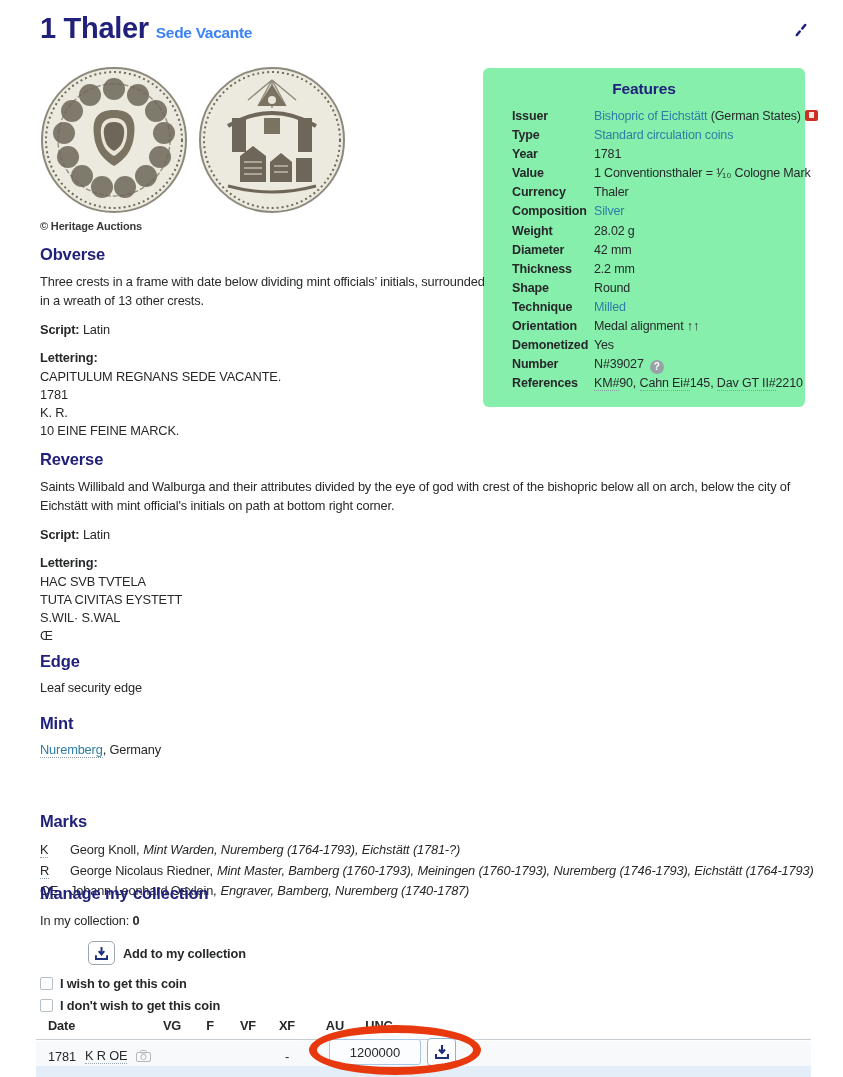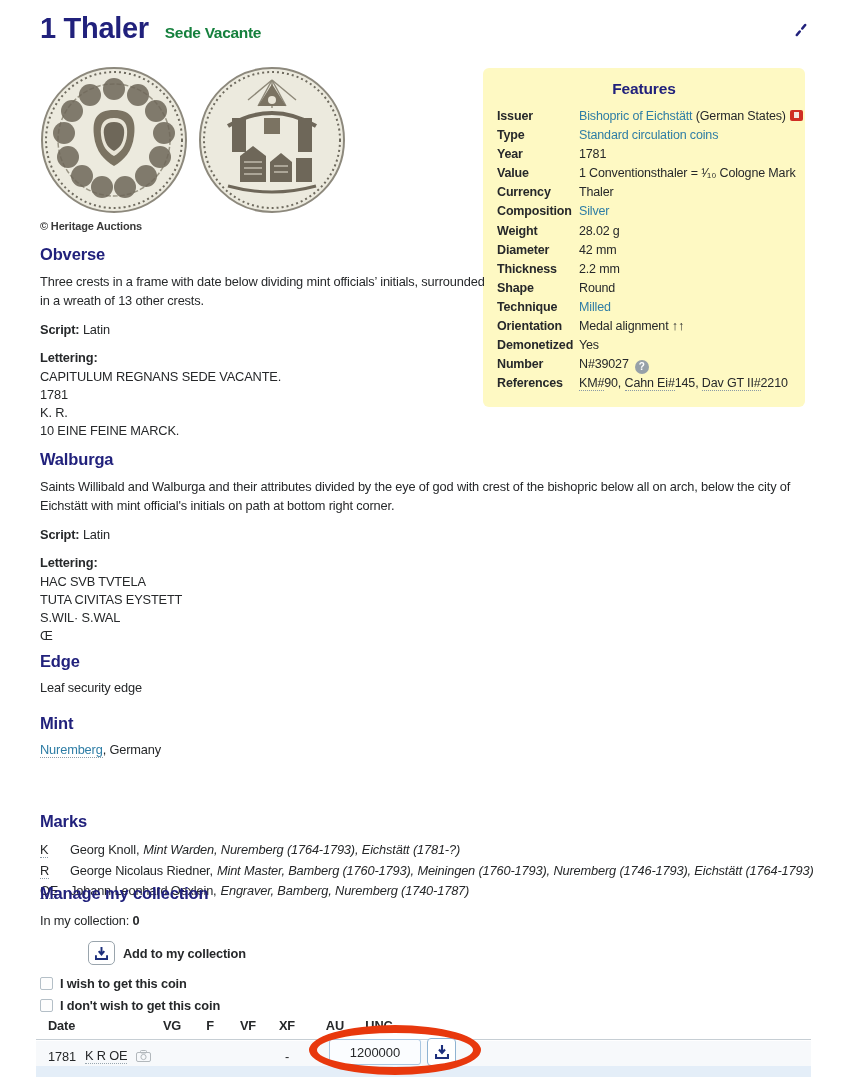--- a/index.html
+++ b/index.html
@@ -9,32 +9,32 @@
     background:#fff; color:#26282a;
     font-family:"Liberation Sans", sans-serif;
     font-size:12.8px; letter-spacing:-0.15px;
   }
   a.tlink { color:#2e7da5; text-decoration:none; cursor:pointer; }
   .dotted { border-bottom:1px dotted #8a9aa6; }
 
   
   .hdr { position:absolute; left:40px; top:12px; }
   .hdr h1 { font-size:29px; font-weight:bold; color:#21217c; letter-spacing:-0.3px; display:inline; }
-  .hdr .subtitle { font-size:15.5px; font-weight:bold; color:#15803d; margin-left:16px; }
+  .hdr .subtitle { font-size:15.5px; font-weight:bold; color:#3b82f6; margin-left:7px; }
   .share-icon { position:absolute; left:794px; top:22px; width:14px; height:16px; cursor:pointer; }
 
   
   .coins { position:absolute; left:40px; top:66px; display:flex; gap:10px; }
   .coin { width:148px; height:148px; cursor:pointer; }
   .credit { position:absolute; left:40px; top:220px; font-size:11px; font-weight:600; color:#3a3a3a; }
 
   
   .features {
     position:absolute; left:483px; top:68px; width:322px;
-    background:#fef9c3; border-radius:6px; padding:12px 14px 14px;
+    background:#86efac; border-radius:6px; padding:12px 29px 14px;
   }
   .features h2 { text-align:center; font-size:15.5px; color:#21217c; margin-bottom:9px; font-weight:bold; }
   .frow { display:flex; line-height:19.1px; font-size:12.5px; }
   .flabel { width:82px; flex-shrink:0; font-weight:bold; }
   .fvalue { white-space:nowrap; }
   .flag-icon { display:inline-block; width:13px; height:11px; background:#cf2e24; border-radius:2px;
     vertical-align:-1px; margin-left:4px; position:relative; }
   .flag-icon::after { content:""; position:absolute; left:4px; top:2px; width:5px; height:6px; background:#f3e9e2; }
   .help-icon { display:inline-block; width:14px; height:14px; border-radius:50%; background:#97a1a8;
     color:#fff; font-size:10px; font-weight:bold; line-height:14px; text-align:center;
@@ -239,21 +239,21 @@
     <p class="desc">Three crests in a frame with date below dividing mint officials’ initials, surrounded in a wreath of 13 other crests.</p>
     <p class="script-line"><span class="b">Script:</span> <span>Latin</span></p>
     <div class="lettering-label">Lettering:</div>
     <div class="letter-line">CAPITULUM REGNANS SEDE VACANTE.</div>
     <div class="letter-line">1781</div>
     <div class="letter-line">K. R.</div>
     <div class="letter-line">10 EINE FEINE MARCK.</div>
   </section>
 
   <section class="sec-reverse">
-    <h3>Walburga</h3>
+    <h3>Reverse</h3>
     <p class="desc">Saints Willibald and Walburga and their attributes divided by the eye of god with crest of the bishopric below all on arch, below the city of Eichstätt with mint official's initials on path at bottom right corner.</p>
     <p class="script-line"><span class="b">Script:</span> <span>Latin</span></p>
     <div class="lettering-label">Lettering:</div>
     <div class="letter-line">HAC SVB TVTELA</div>
     <div class="letter-line">TUTA CIVITAS EYSTETT</div>
     <div class="letter-line">S.WIL· S.WAL</div>
     <div class="letter-line">Œ</div>
   </section>
 
   <section class="sec-edge">

